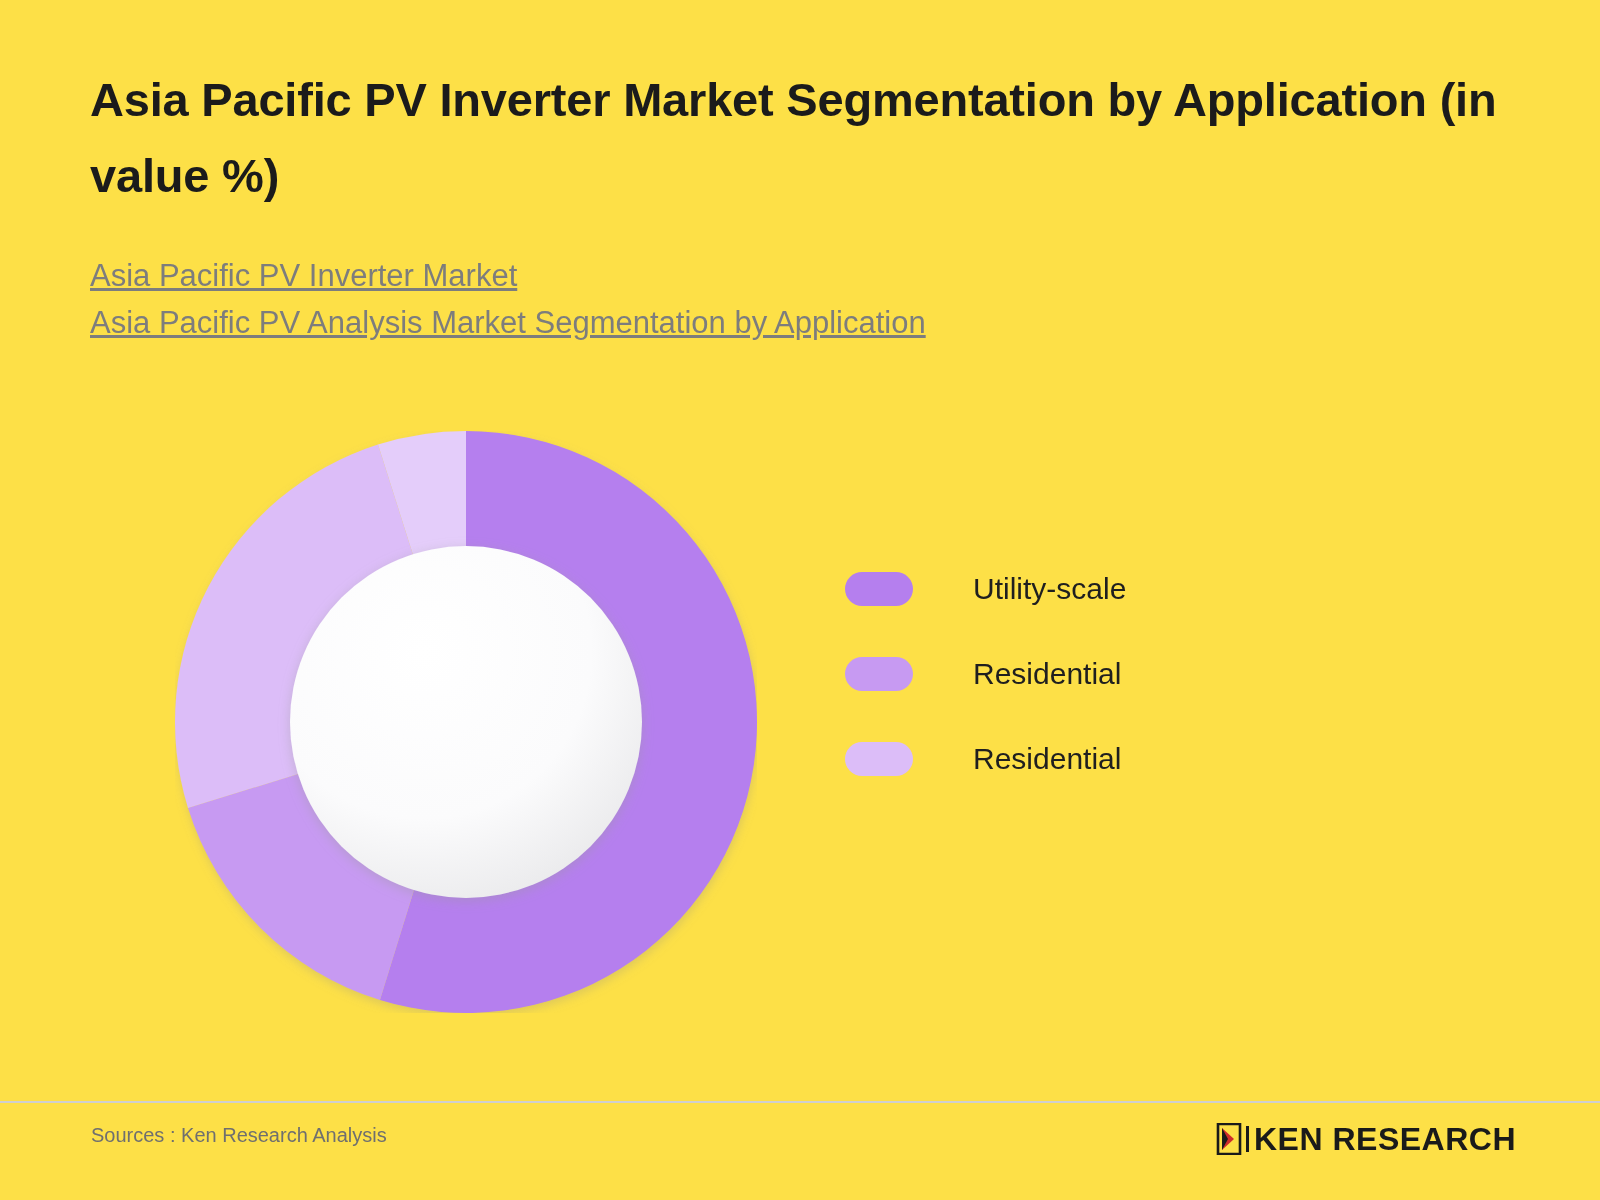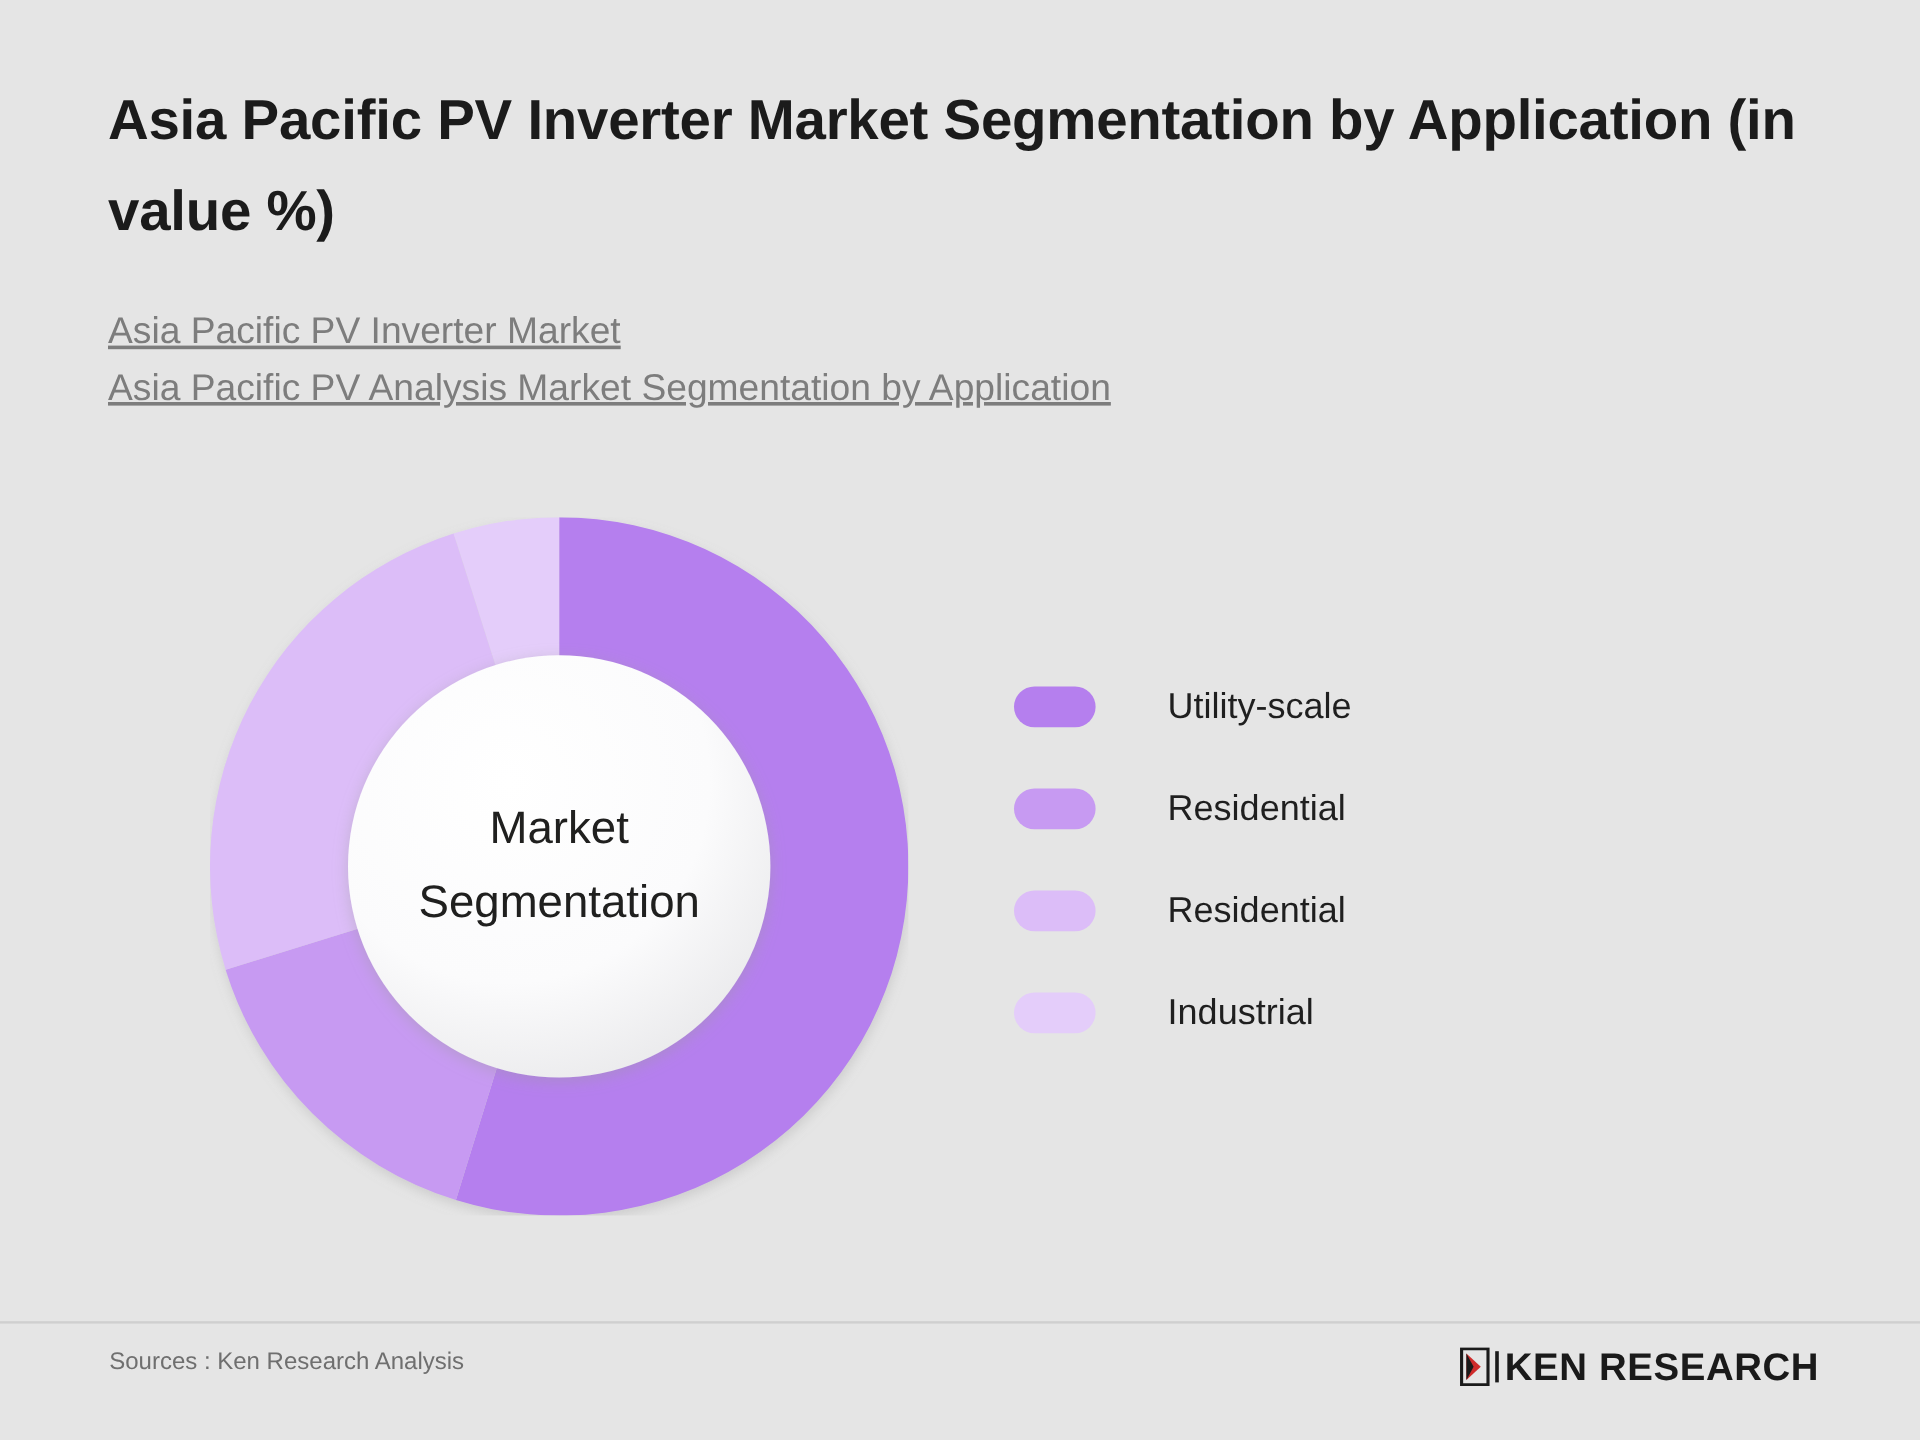--- a/index.html
+++ b/index.html
@@ -10,21 +10,21 @@
     width: 1600px;
     height: 1200px;
     background: #ffffff;
     font-family: "Liberation Sans", sans-serif;
     overflow: hidden;
     position: relative;
   }
   .page {
     position: absolute;
     inset: 0;
-    background: #e5e5e5;
+    background: #fde047;
   }
 
   
   .title {
     position: absolute;
     left: 90px;
     top: 62px;
     width: 1460px;
     font-size: 47px;
     font-weight: bold;
@@ -180,43 +180,35 @@
         <g id="donut-slices" filter="url(#ringShadow)">
             <path d="M 291 291 L 291.000 0.000 A 291 291 0 1 1 204.949 568.986 Z" fill="#b57fee"></path>
             <path d="M 291 291 L 204.949 568.986 A 291 291 0 0 1 13.014 377.051 Z" fill="#c79af2"></path>
             <path d="M 291 291 L 13.014 377.051 A 291 291 0 0 1 203.010 13.622 Z" fill="#dcbdf8"></path>
             <path d="M 291 291 L 203.010 13.622 A 291 291 0 0 1 291.000 0.000 Z" fill="#e4cdfa"></path>
           </g>
 
         <circle cx="291" cy="291" r="176" fill="url(#holeGrad)" filter="url(#holeShadow)"></circle>
       </svg>
 
-      <div class="donut-center-label">
-        <span>Market</span>
-        <span>Segmentation</span>
-      </div>
     </div>
 
     <div class="legend" id="legend">
         <div class="legend-item">
           <span class="legend-swatch" style="background: rgb(181, 127, 238);"></span>
           <span class="legend-label">Utility-scale</span>
         </div>
         <div class="legend-item">
           <span class="legend-swatch" style="background: rgb(199, 154, 242);"></span>
           <span class="legend-label">Residential</span>
         </div>
         <div class="legend-item">
           <span class="legend-swatch" style="background: rgb(220, 189, 248);"></span>
           <span class="legend-label">Residential</span>
         </div>
-        <div class="legend-item">
-          <span class="legend-swatch" style="background: rgb(228, 205, 250);"></span>
-          <span class="legend-label">Industrial</span>
-        </div>
       </div>
 
   </div>
 
   <div class="footer-rule"></div>
   <div class="footer-source">Sources : Ken Research Analysis</div>
 
   <div class="brand">
     <span class="brand-mark">
       <svg viewBox="0 0 26 32" width="26" height="32">

